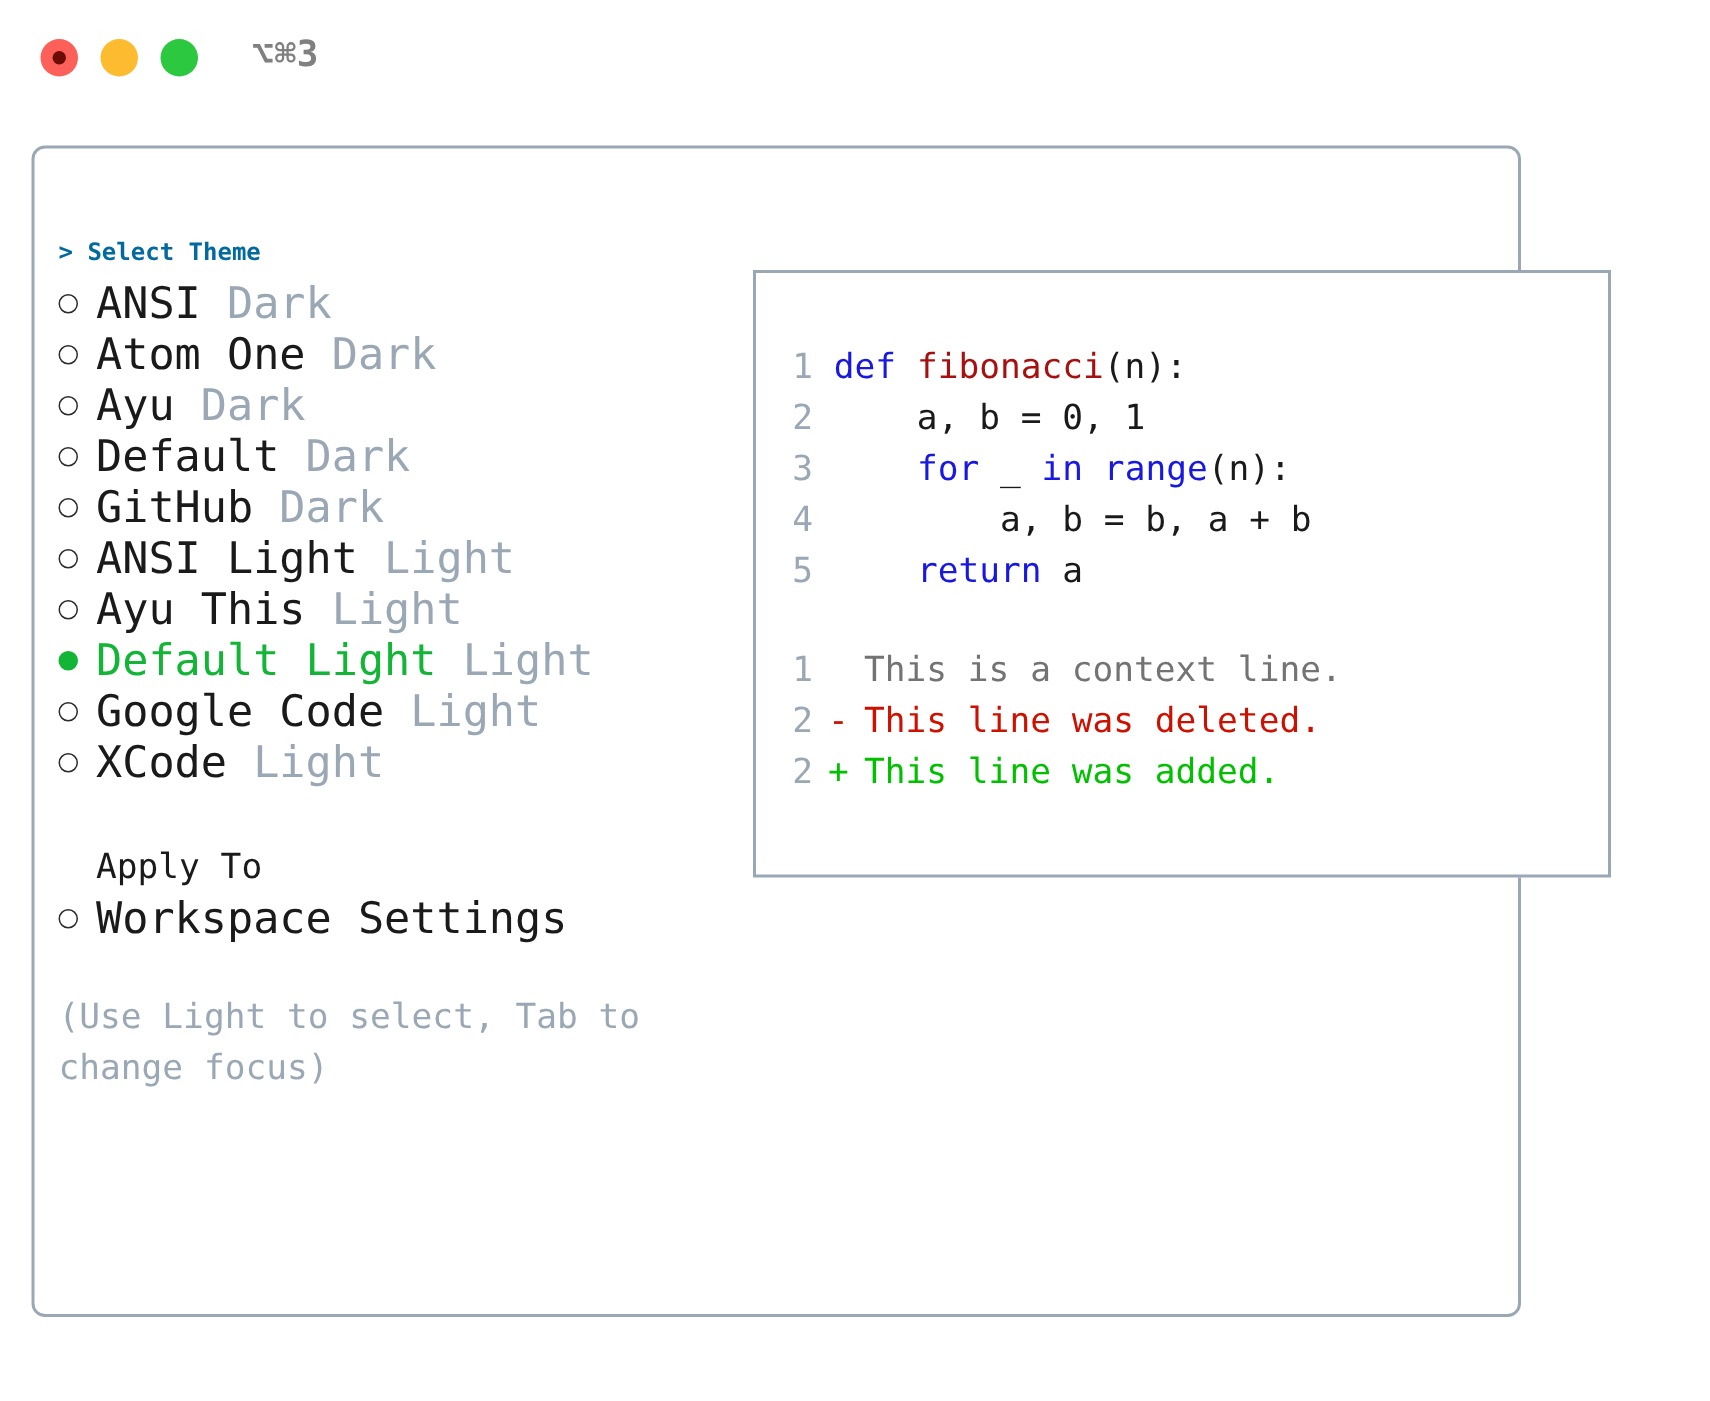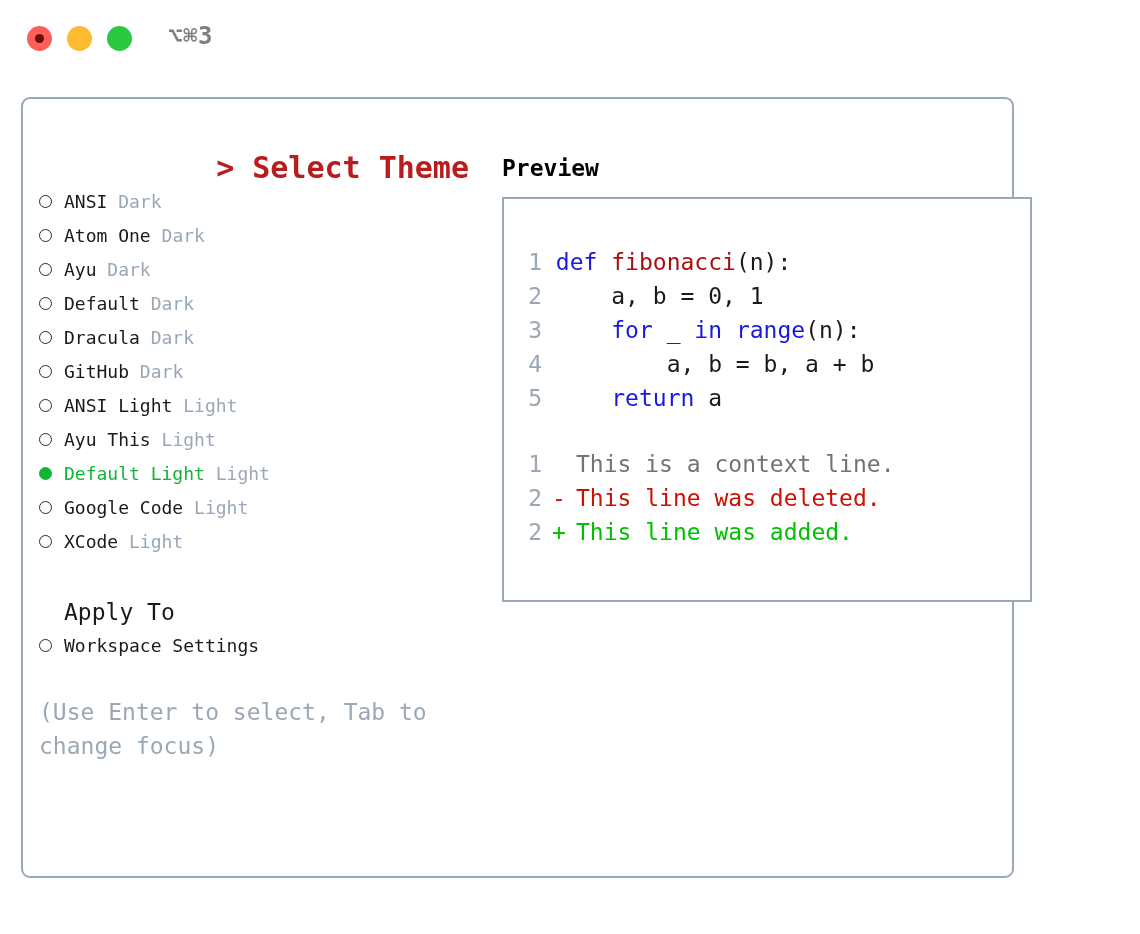--- a/index.html
+++ b/index.html
@@ -79,36 +79,35 @@
   .left-col {
     position: absolute;
     left: 16px;
     top: 52px;
     width: 430px;
   }
 
   .row {
     height: 34px;
     line-height: 34px;
-    font-size: 18px;
+    font-size: 29px;
     white-space: nowrap;
     color: #1a1a1a;
   }
   .row .marker {
     display: inline-block;
     width: 25px;
     text-align: left;
     vertical-align: baseline;
   }
 
   .header-row {
     font-weight: bold;
-    font-size: 30px;
-    color: #b91c1c;
-    text-align: right;
+    font-size: 16px;
+    color: #0369a1;
   }
 
   .bullet {
     display: inline-block;
     width: 13px;
     height: 13px;
     border-radius: 50%;
     box-sizing: border-box;
     vertical-align: middle;
     position: relative;
@@ -145,22 +144,22 @@
     top: 52px;
     width: 490px;
   }
   .preview-title {
     font-size: 23px;
     line-height: 34px;
     font-weight: bold;
     color: #000000;
   }
   .preview-box {
-    margin-top: 12px;
-    width: 530px;
+    margin-top: 29px;
+    width: 572px;
     height: 405px;
     border: 2px solid #9aa7b5;
     box-sizing: border-box;
     background: #ffffff;
     position: relative;
   }
   .code {
     position: absolute;
     left: 12px;
     top: 46px;
@@ -208,42 +207,40 @@
 
     <div class="left-col">
 
       <div class="row header-row">&gt; Select Theme</div>
 
       <div id="theme-list">
           <div class="row"><span class="marker"><span class="bullet bullet-empty"></span></span><span class="label-main">ANSI</span><span class="label-tag"> Dark</span></div>
           <div class="row"><span class="marker"><span class="bullet bullet-empty"></span></span><span class="label-main">Atom One</span><span class="label-tag"> Dark</span></div>
           <div class="row"><span class="marker"><span class="bullet bullet-empty"></span></span><span class="label-main">Ayu</span><span class="label-tag"> Dark</span></div>
           <div class="row"><span class="marker"><span class="bullet bullet-empty"></span></span><span class="label-main">Default</span><span class="label-tag"> Dark</span></div>
-          <div class="row"><span class="marker"><span class="bullet bullet-empty"></span></span><span class="label-main">Dracula</span><span class="label-tag"> Dark</span></div>
           <div class="row"><span class="marker"><span class="bullet bullet-empty"></span></span><span class="label-main">GitHub</span><span class="label-tag"> Dark</span></div>
           <div class="row"><span class="marker"><span class="bullet bullet-empty"></span></span><span class="label-main">ANSI Light</span><span class="label-tag"> Light</span></div>
           <div class="row"><span class="marker"><span class="bullet bullet-empty"></span></span><span class="label-main">Ayu This</span><span class="label-tag"> Light</span></div>
           <div class="row"><span class="marker"><span class="bullet bullet-filled"></span></span><span class="label-main selected">Default Light</span><span class="label-tag"> Light</span></div>
           <div class="row"><span class="marker"><span class="bullet bullet-empty"></span></span><span class="label-main">Google Code</span><span class="label-tag"> Light</span></div>
           <div class="row"><span class="marker"><span class="bullet bullet-empty"></span></span><span class="label-main">XCode</span><span class="label-tag"> Light</span></div>
         </div>
 
       <div class="section-gap"></div>
 
       <div class="apply-head">Apply To</div>
 
       <div id="apply-list">
           <div class="row"><span class="marker"><span class="bullet bullet-empty"></span></span><span class="label-main">Workspace Settings</span></div>
         </div>
 
-      <div class="hint">(Use Enter to select, Tab to change focus)</div>
+      <div class="hint">(Use Light to select, Tab to change focus)</div>
     </div>
 
     <div class="right-col">
-      <div class="preview-title">Preview</div>
 
       <div class="preview-box">
         <div class="code" id="code-block"><div><span class="ln">1</span> <span class="kw">def </span><span class="fn">fibonacci</span><span class="plain">(n):</span></div><div><span class="ln">2</span> <span class="plain">    a, b = 0, 1</span></div><div><span class="ln">3</span> <span class="plain">    </span><span class="kw">for</span><span class="plain"> _ </span><span class="kw">in</span><span class="plain"> </span><span class="kw">range</span><span class="plain">(n):</span></div><div><span class="ln">4</span> <span class="plain">        a, b = b, a + b</span></div><div><span class="ln">5</span> <span class="plain">    </span><span class="kw">return</span><span class="plain"> a</span></div></div>
         <div class="diff" id="diff-block"><div><span class="ln">1</span><span class="dsign dctx"> </span><span class="dctx">This is a context line.</span></div><div><span class="ln">2</span><span class="dsign ddel">-</span><span class="ddel">This line was deleted.</span></div><div><span class="ln">2</span><span class="dsign dadd">+</span><span class="dadd">This line was added.</span></div></div>
       </div>
     </div>
 
   </div>
 </div>
 

